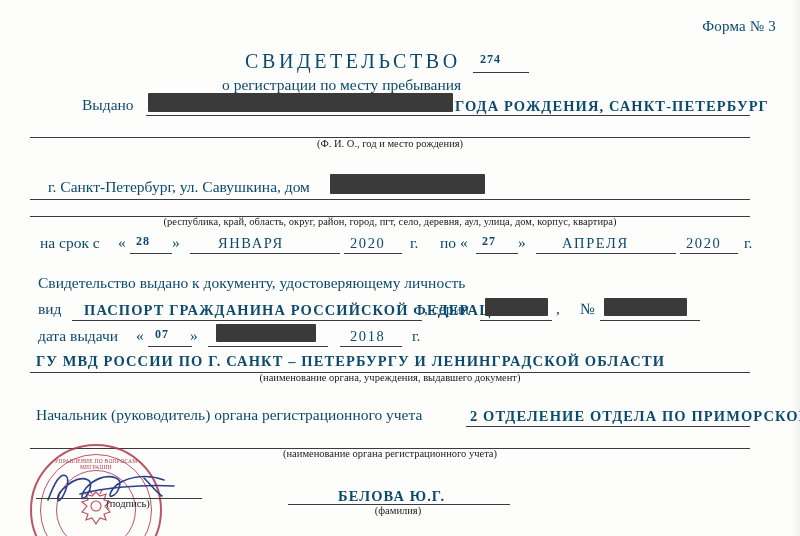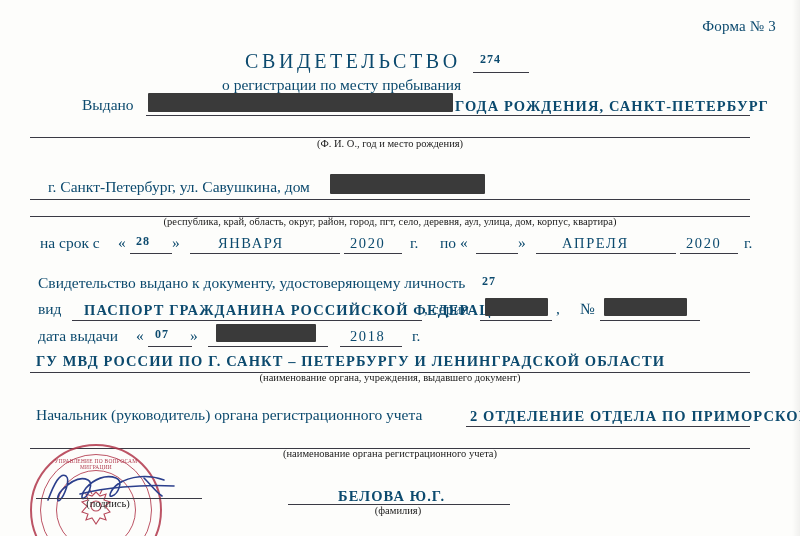--- a/index.html
+++ b/index.html
@@ -183,21 +183,21 @@
   <div class="rule" style="left:130px; top:253px; width:42px;"></div>
 
   <div class="txt hand-sp" style="left:218px; top:235px;">ЯНВАРЯ</div>
   <div class="rule" style="left:190px; top:253px; width:150px;"></div>
 
   <div class="txt hand-sp" style="left:350px; top:235px;">2020</div>
   <div class="rule" style="left:344px; top:253px; width:58px;"></div>
   <div class="txt body-text" style="left:410px; top:234px;">г.</div>
 
   <div class="txt body-text" style="left:440px; top:234px;">по «</div>
-  <div class="txt hand-num" style="left:482px; top:234px;margin-top:40px;">27</div>
+  <div class="txt hand-num" style="left:482px; top:234px;">27</div>
   <div class="txt body-text" style="left:518px; top:234px;">»</div>
   <div class="rule" style="left:476px; top:253px; width:42px;"></div>
 
   <div class="txt hand-sp" style="left:562px; top:235px;">АПРЕЛЯ</div>
   <div class="rule" style="left:536px; top:253px; width:140px;"></div>
 
   <div class="txt hand-sp" style="left:686px; top:235px;">2020</div>
   <div class="rule" style="left:680px; top:253px; width:58px;"></div>
   <div class="txt body-text" style="left:744px; top:234px;">г.</div>
 
@@ -255,20 +255,20 @@
 
   <div class="signature">
     <svg viewBox="0 0 150 44" fill="none" stroke="currentColor" stroke-width="1.6" stroke-linecap="round">
       <path d="M4 34 C10 18 16 6 22 10 C27 14 20 30 16 34 C13 37 12 30 18 24 C26 16 36 10 44 14 C50 17 44 30 40 32 C37 34 37 28 42 22 C50 13 62 8 72 12 C80 15 74 28 68 30 C64 32 66 24 74 18 C86 10 104 8 120 14"></path>
       <path d="M36 28 C60 22 96 18 130 20"></path>
       <path d="M100 12 C108 20 112 26 118 30"></path>
     </svg>
   </div>
 
   <div class="rule" style="left:36px; top:498px; width:166px;"></div>
-  <div class="caption" style="left:58px; top:498px; width:100px;">(подпись)</div>
+  <div class="caption" style="left:78px; top:498px; width:100px;">(подпись)</div>
 
   <div class="txt small-caps-line" style="left:338px; top:488px;">БЕЛОВА Ю.Г.</div>
   <div class="rule" style="left:288px; top:504px; width:222px;"></div>
   <div class="caption" style="left:348px; top:505px; width:100px;">(фамилия)</div>
 
   <div class="page-edge-shadow"></div>
 </div>
 
 </body></html>

